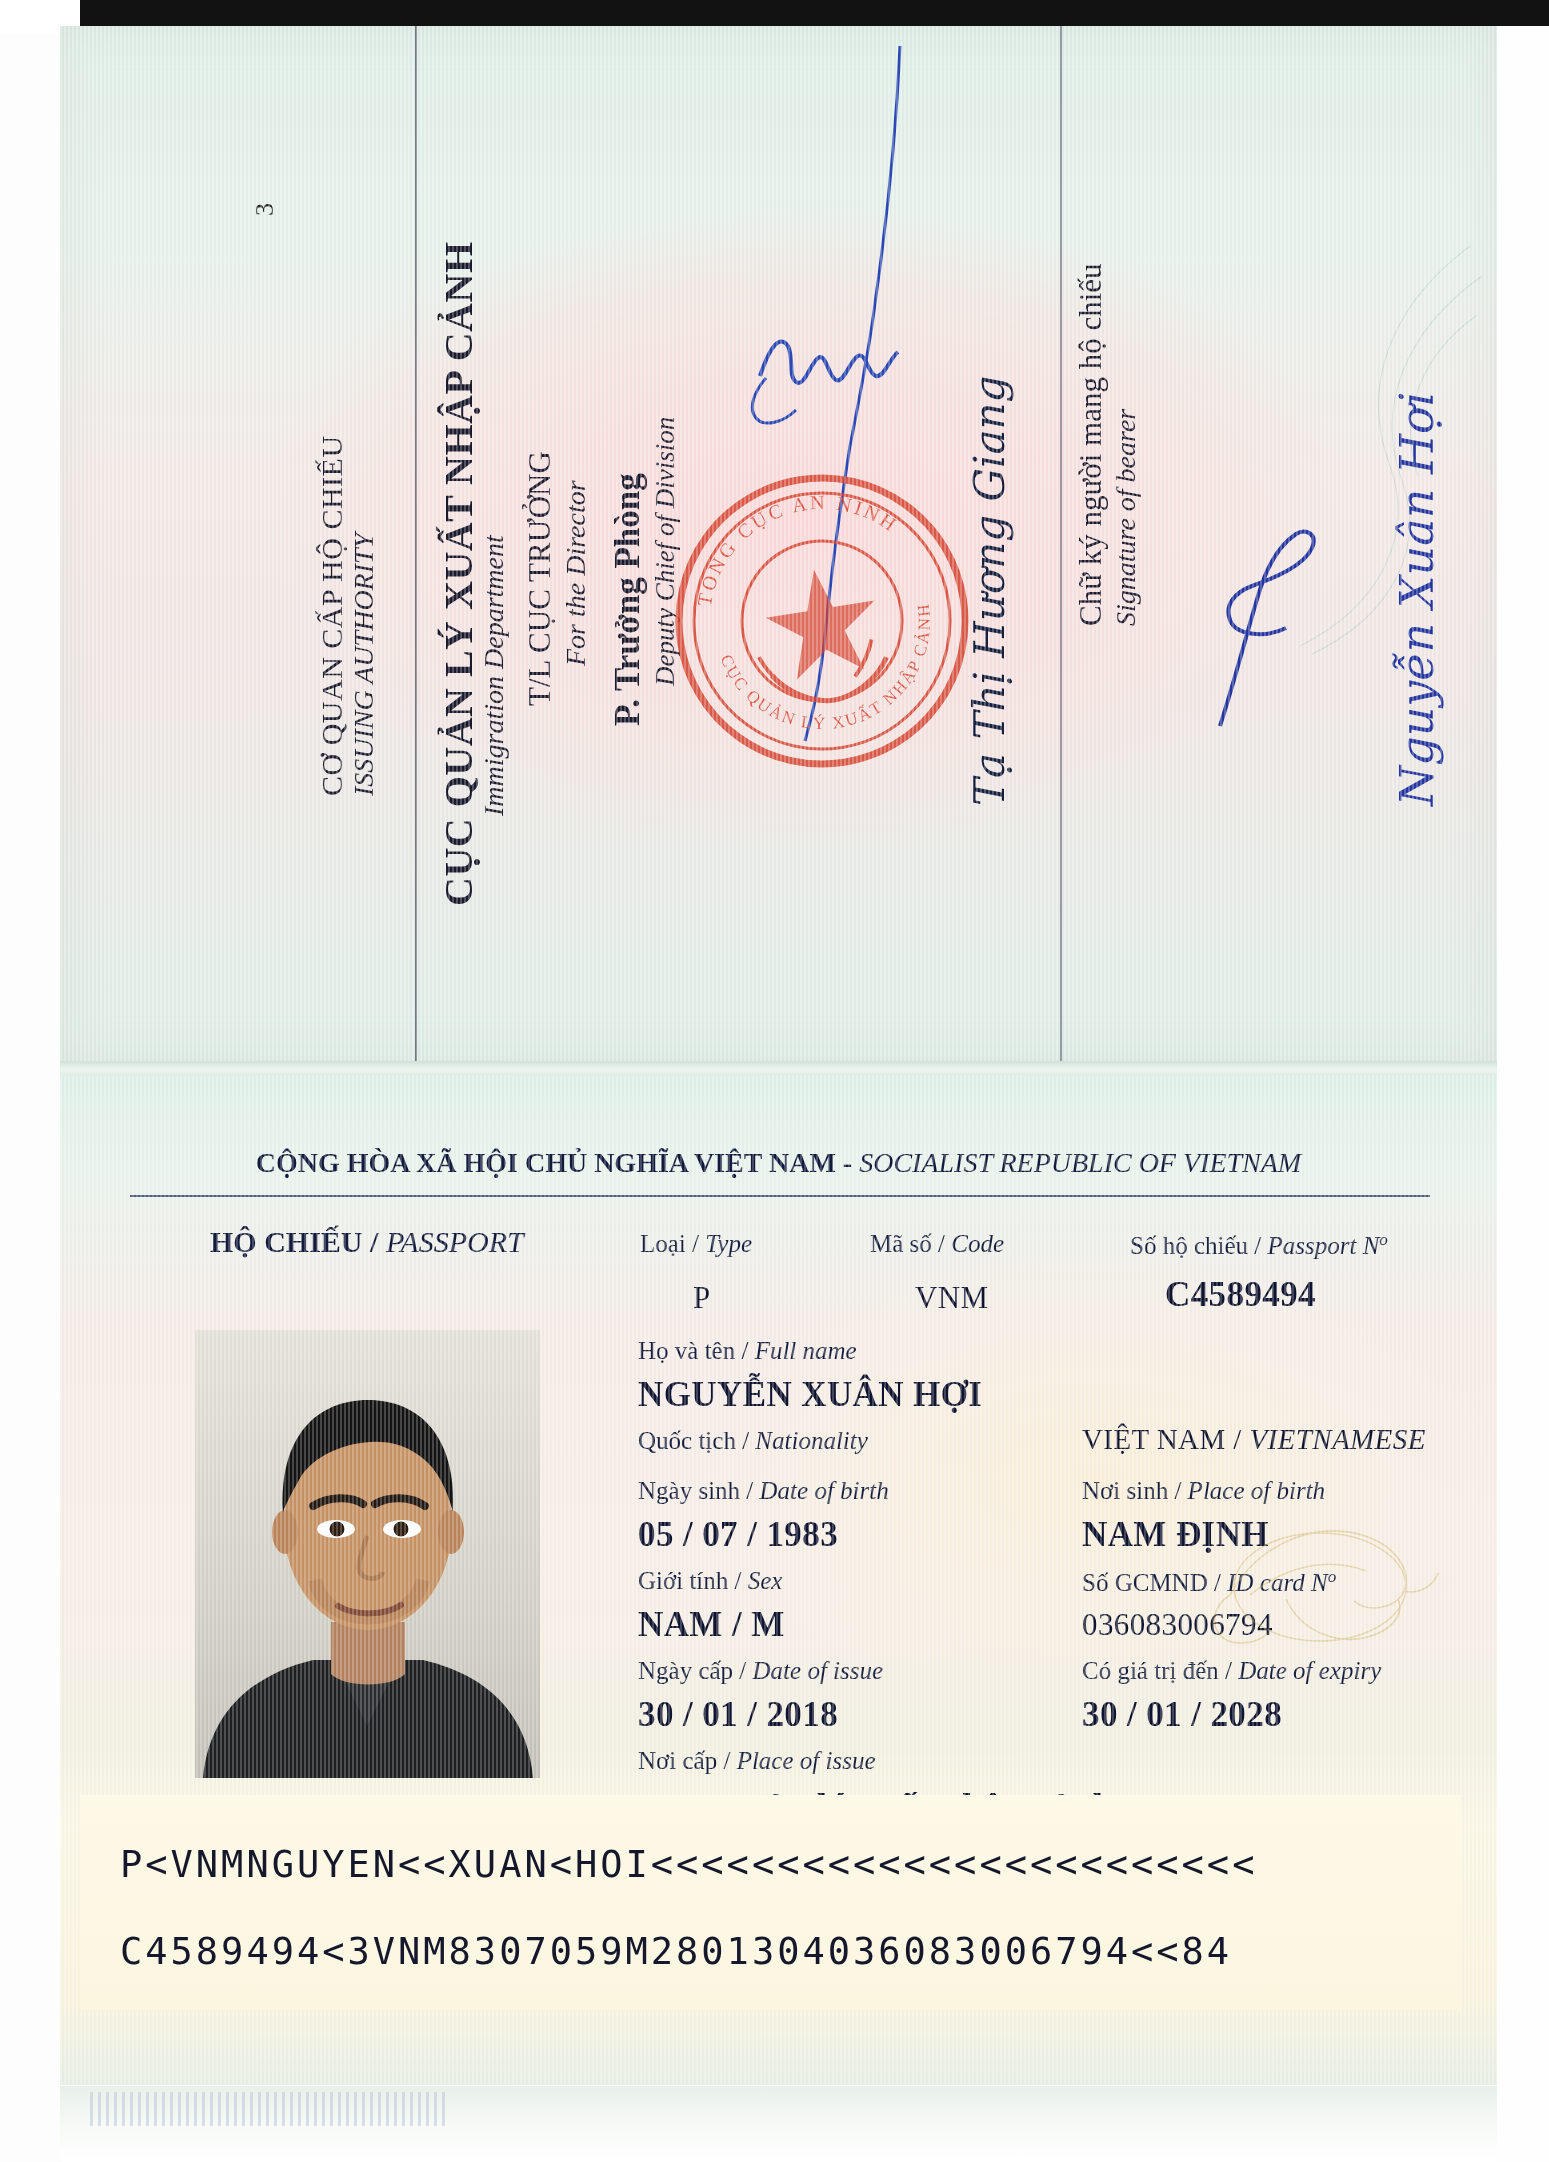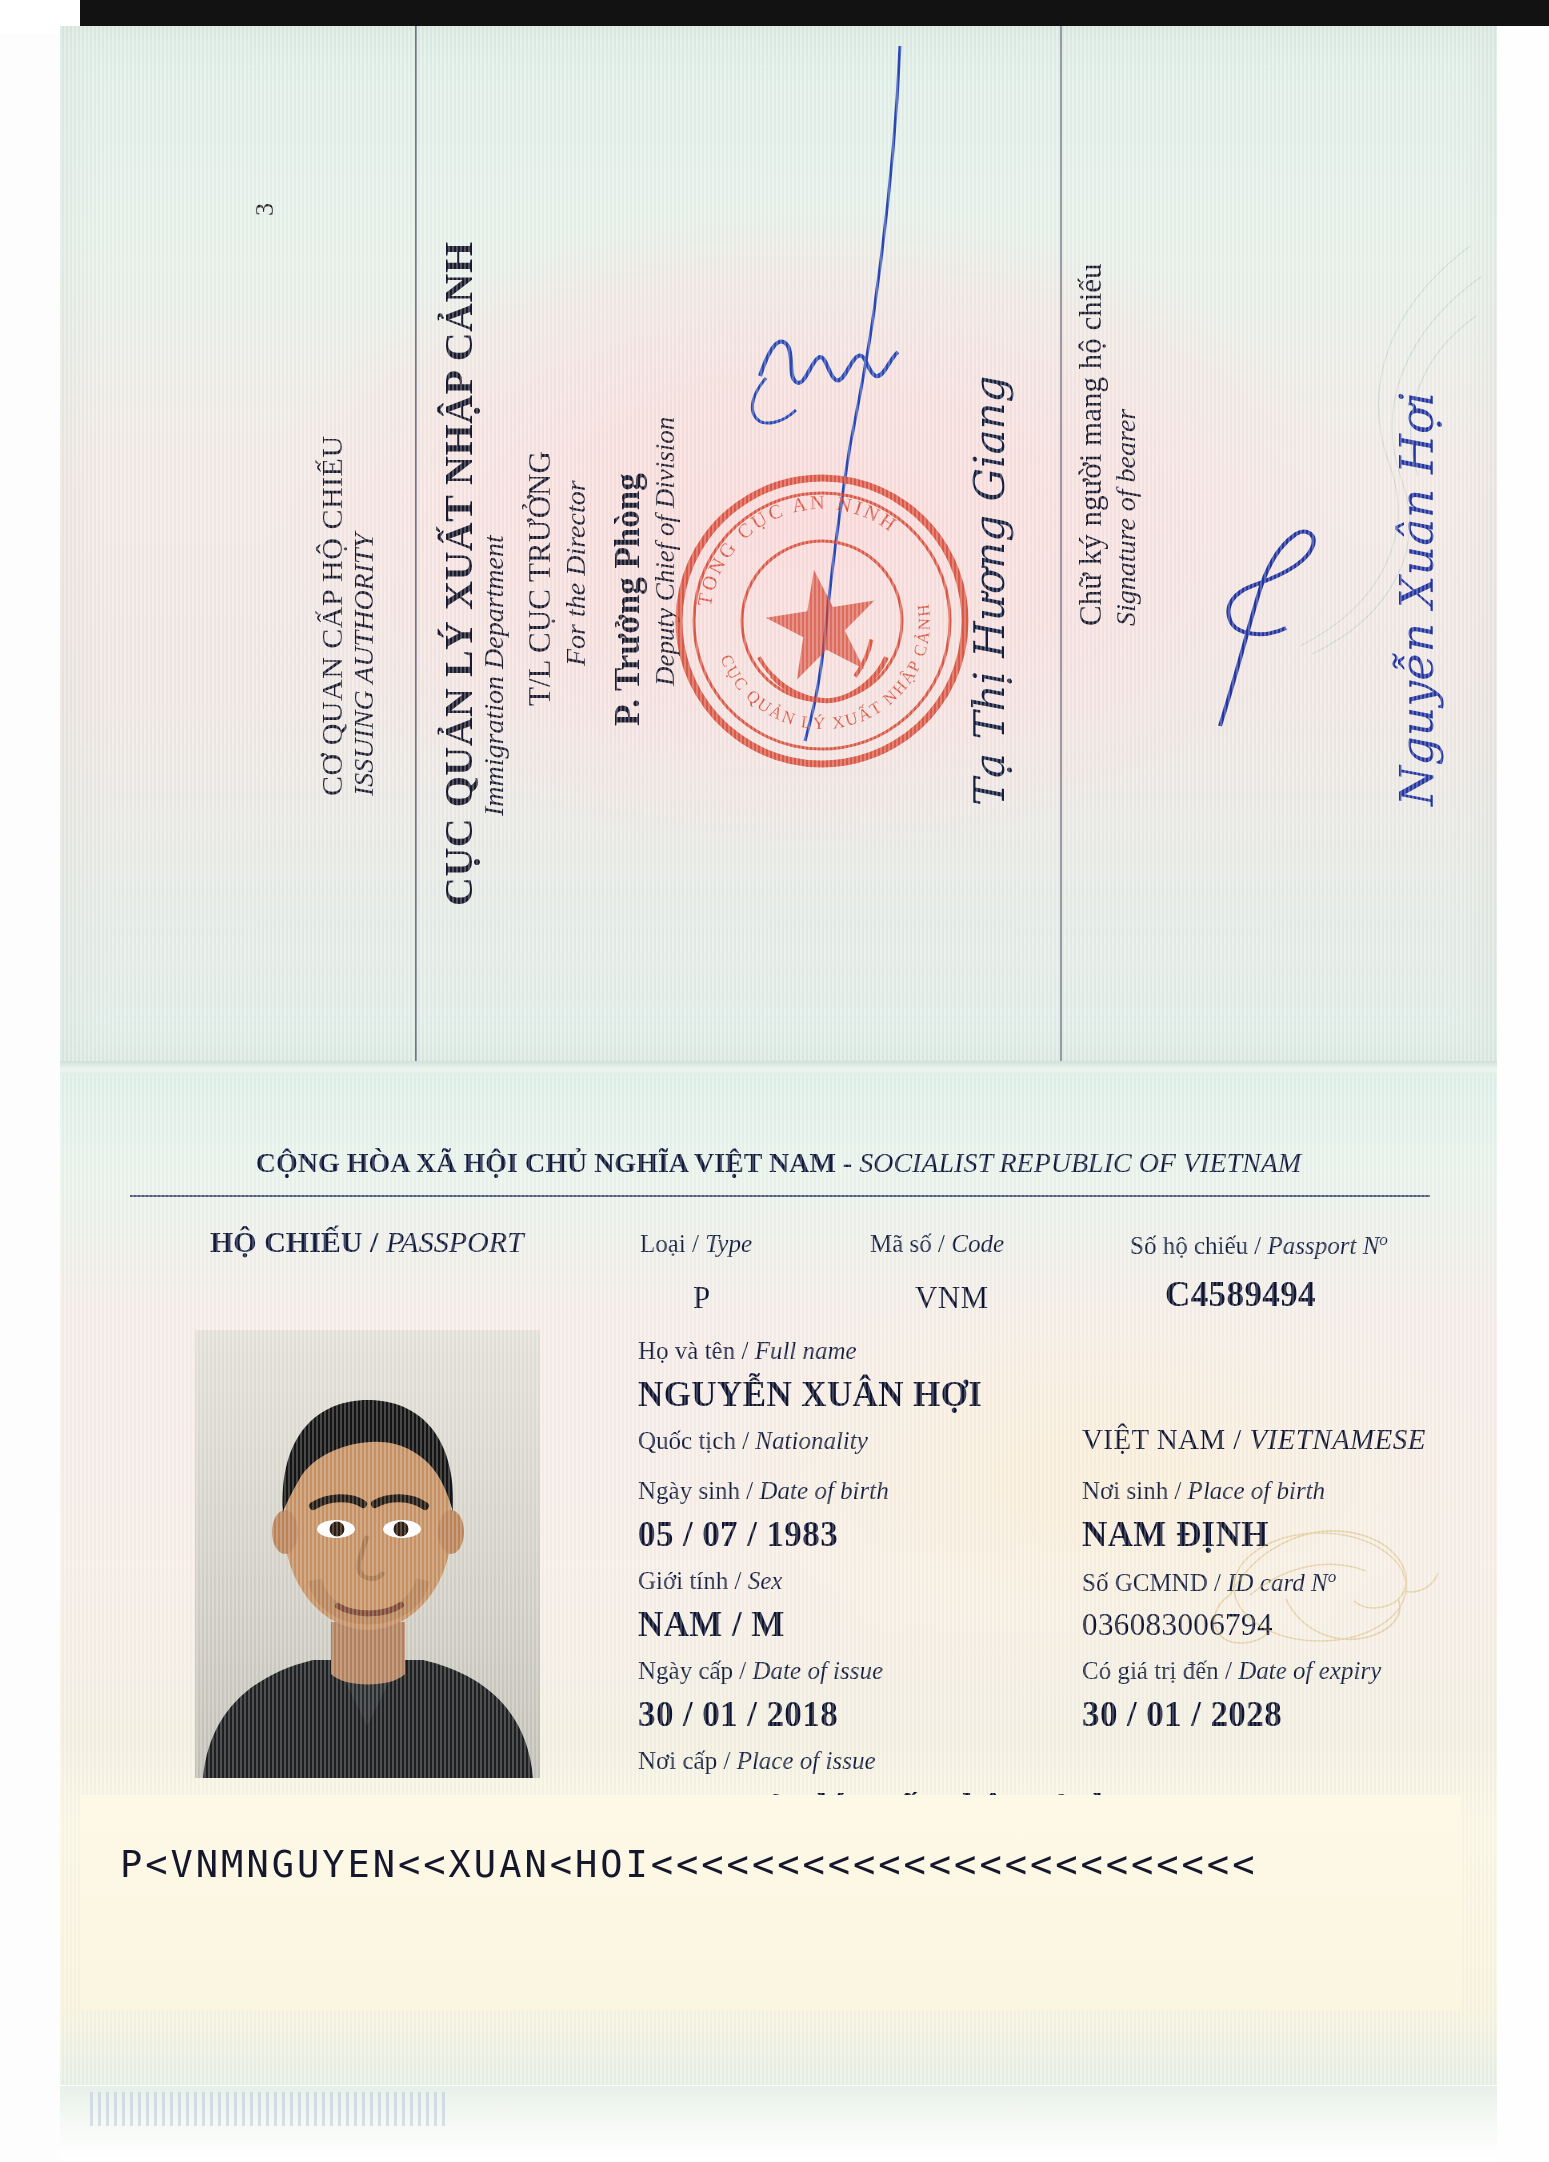--- a/index.html
+++ b/index.html
@@ -284,17 +284,18 @@
         <path d="M214 146 C230 150 244 140 248 128"></path>
         <path d="M96 154 C112 188 150 202 184 190 C206 182 214 166 208 154"></path>
         <path d="M40 150 C24 160 20 178 30 190 C40 202 66 200 78 188"></path>
         <ellipse cx="130" cy="142" rx="86" ry="54"></ellipse>
       </g>
     </svg>
   </div>
 
   <div class="mrz"></div>
   <div class="mrz-line" style="top:1843px;">P&lt;VNMNGUYEN&lt;&lt;XUAN&lt;HOI&lt;&lt;&lt;&lt;&lt;&lt;&lt;&lt;&lt;&lt;&lt;&lt;&lt;&lt;&lt;&lt;&lt;&lt;&lt;&lt;&lt;&lt;&lt;&lt;</div>
+  <div class="mrz-line" style="top:1930px;">C4589494&lt;3VNM8307059M2801304036083006794&lt;&lt;84</div>
 
   <div class="bottom-strip"></div>
   <div class="bottom-pattern"></div>
 
 </div>
 
 </body></html>

